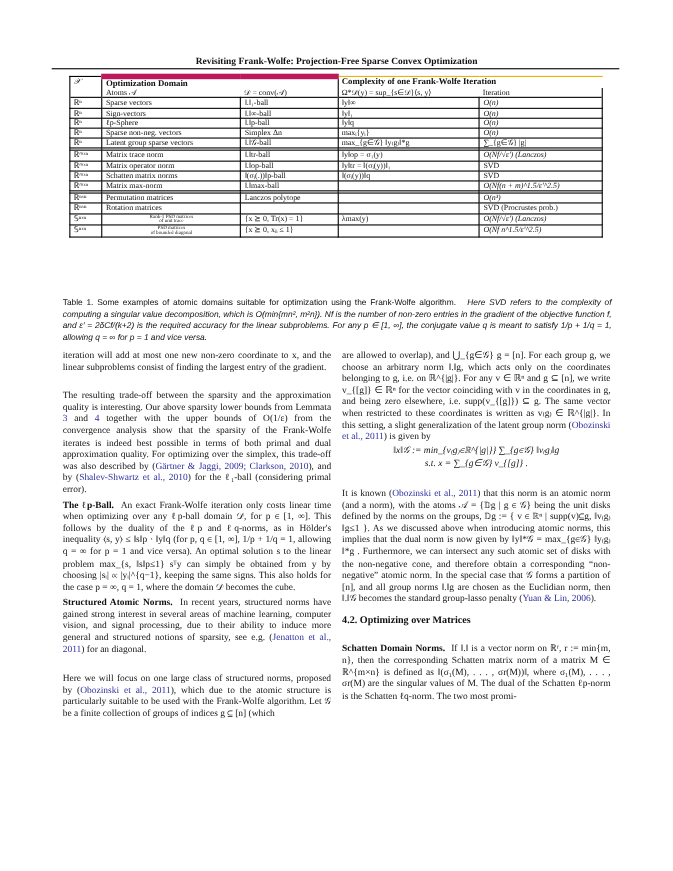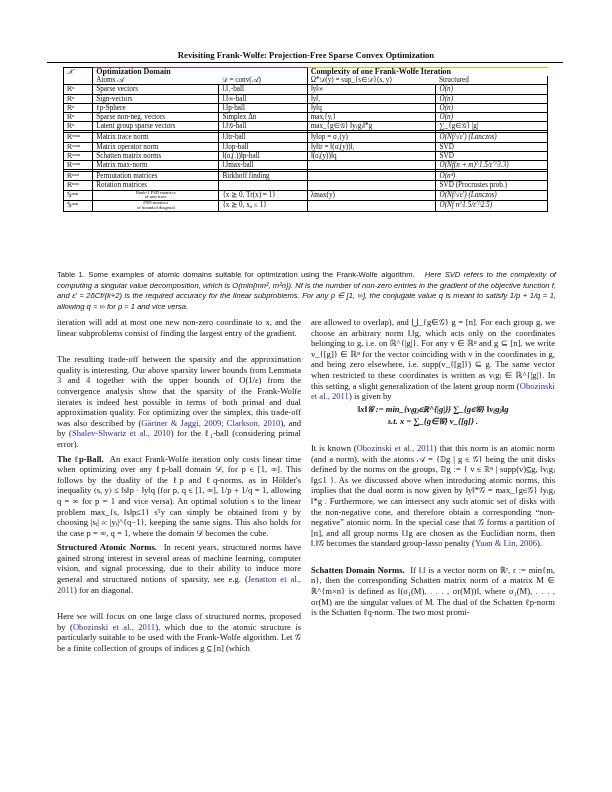--- a/index.html
+++ b/index.html
@@ -24,43 +24,43 @@
   .caption .lbl { font-style: normal; }
   .col { position: absolute; font-family: "Liberation Serif", serif; font-size: 8.6px; line-height: 10.6px; text-align: justify; }
   .col.left { top: 301px; left: 57px; width: 244px; }
   .col.right { top: 301px; left: 311px; width: 244px; }
   .col p { margin: 16px 0 0 0; }
   .col p.sp { margin-top: 4px; }
   .cite { color: #2d2f9e; }
   .ref { color: #2d2f9e; }
   .b { font-weight: bold; }
   .em { }
-  .math { font-style: italic; font-weight: bold; }
+  .math { font-style: italic; }
   .eq { text-align: center; margin: 2px 0; }
   .sec { font-weight: bold; font-size: 9.2px; margin: 9px 0 6px 0; }
 </style>
 </head>
 <body>
 
 <div class="running-head">Revisiting Frank-Wolfe: Projection-Free Sparse Convex Optimization</div>
 <div class="head-rule"></div>
 
 <table class="t1">
   <tbody>
       <tr class="hdr">
     <td class="it" style="border-top:1px solid #000;">𝒳</td>
-    <td class="hb nobr" colspan="2" style="border-top:1px solid #be185d;">Optimization Domain</td>
+    <td class="hb nobr" colspan="2" style="border-top:5px solid #be185d;">Optimization Domain</td>
     <td class="hb nobr" colspan="2" style="border-top:1px solid #eab308;">Complexity of one Frank-Wolfe Iteration</td>
   </tr>
   <tr>
     <td></td>
     <td class="nobr">Atoms 𝒜</td>
     <td class="nobl">𝒟 = conv(𝒜)</td>
     <td class="nobr">Ω*𝒟(y) = sup_{s∈𝒟}⟨s, y⟩</td>
-    <td class="nobl">Structured</td>
+    <td class="nobl">Iteration</td>
   </tr>
 
   <tr class="r">
     <td>ℝⁿ</td>
     <td>Sparse vectors</td>
     <td>‖.‖₁-ball</td>
     <td>‖y‖∞</td>
     <td class="it">O(n)</td>
   </tr>
   <tr class="r">
@@ -118,34 +118,34 @@
     <td>Schatten matrix norms</td>
     <td>‖(σᵢ(.))‖p-ball</td>
     <td>‖(σᵢ(y))‖q</td>
     <td>SVD</td>
   </tr>
   <tr class="r">
     <td>ℝᵐˣⁿ</td>
     <td>Matrix max-norm</td>
     <td>‖.‖max-ball</td>
     <td></td>
-    <td class="it">O(Nf(n + m)^1.5/ε′^3.3)</td>
+    <td class="it">O(Nf(n + m)^1.5/ε′^2.5)</td>
   </tr>
   <tr class="gap">
         <td></td>
         <td></td>
         <td></td>
         <td></td>
         <td></td>
       </tr>
 
   <tr class="r">
     <td>ℝⁿˣⁿ</td>
     <td>Permutation matrices</td>
-    <td>Birkhoff finding</td>
+    <td>Lanczos polytope</td>
     <td></td>
     <td class="it">O(n³)</td>
   </tr>
   <tr class="r">
     <td>ℝⁿˣⁿ</td>
     <td>Rotation matrices</td>
     <td></td>
     <td></td>
     <td>SVD  (Procrustes prob.)</td>
   </tr>
@@ -180,14 +180,15 @@
   <p class="sp"><span class="b">The ℓp-Ball.</span>&nbsp; <span>An exact Frank-Wolfe iteration only costs linear time when optimizing over any ℓp-ball domain 𝒟, for p ∈ [1, ∞]. This follows by the duality of the ℓp and ℓq-norms, as in Hölder's inequality ⟨s, y⟩ ≤ ‖s‖p · ‖y‖q (for p, q ∈ [1, ∞], 1/p + 1/q = 1, allowing q = ∞ for p = 1 and vice versa). An optimal solution s to the linear problem max_{s, ‖s‖p≤1} sᵀy can simply be obtained from y by choosing |sᵢ| ∝ |yᵢ|^{q−1}, keeping the same signs. This also holds for the case p = ∞, q = 1, where the domain 𝒟 becomes the cube.</span></p>
   <p class="sp"><span class="b">Structured Atomic Norms.</span>&nbsp; <span>In recent years, structured norms have gained strong interest in several areas of machine learning, computer vision, and signal processing, due to their ability to induce more general and structured notions of sparsity, see e.g. (</span><a class="cite">Jenatton et al., 2011</a><span>) for an diagonal.</span></p>
   <p><span>Here we will focus on one large class of structured norms, proposed by (</span><a class="cite">Obozinski et al., 2011</a><span>), which due to the atomic structure is particularly suitable to be used with the Frank-Wolfe algorithm. Let 𝒢 be a finite collection of groups of indices g ⊆ [n] (which</span></p>
 </div>
 
 <div class="col right">
   <p><span>are allowed to overlap), and ⋃_{g∈𝒢} g = [n]. For each group g, we choose an arbitrary norm ‖.‖g, which acts only on the coordinates belonging to g, i.e. on ℝ^{|g|}. For any v ∈ ℝⁿ and g ⊆ [n], we write v_{[g]} ∈ ℝⁿ for the vector coinciding with v in the coordinates in g, and being zero elsewhere, i.e. supp(v_{[g]}) ⊆ g. The same vector when restricted to these coordinates is written as v₍g₎ ∈ ℝ^{|g|}. In this setting, a slight generalization of the </span><span class="em">latent group norm</span><span> (</span><a class="cite">Obozinski et al., 2011</a><span>) is given by</span></p>
   <div class="eq math">‖x‖𝒢 :=   min_{v₍g₎∈ℝ^{|g|}}   ∑_{g∈𝒢} ‖v₍g₎‖g</div>
   <div class="eq math">s.t.   x = ∑_{g∈𝒢} v_{[g]} .</div>
   <p><span>It is known (</span><a class="cite">Obozinski et al., 2011</a><span>) that this norm is an atomic norm (and a norm), with the atoms 𝒜 = {𝔻g | g ∈ 𝒢} being the unit disks defined by the norms on the groups, 𝔻g := { v ∈ ℝⁿ | supp(v)⊆g, ‖v₍g₎‖g≤1 }. As we discussed above when introducing atomic norms, this implies that the dual norm is now given by ‖y‖*𝒢 = max_{g∈𝒢} ‖y₍g₎‖*g . Furthermore, we can intersect any such atomic set of disks with the non-negative cone, and therefore obtain a corresponding “non-negative” atomic norm. In the special case that 𝒢 forms a partition of [n], and all group norms ‖.‖g are chosen as the Euclidian norm, then ‖.‖𝒢 becomes the standard group-lasso penalty (</span><a class="cite">Yuan &amp; Lin, 2006</a><span>).</span></p>
+  <div class="sec">4.2. Optimizing over Matrices</div>
   <p><span class="b">Schatten Domain Norms.</span>&nbsp; <span>If ‖.‖ is a vector norm on ℝʳ, r := min{m, n}, then the corresponding </span><span class="em">Schatten matrix norm</span><span> of a matrix M ∈ ℝ^{m×n} is defined as ‖(σ₁(M), . . . , σr(M))‖, where σ₁(M), . . . , σr(M) are the singular values of M. The dual of the Schatten ℓp-norm is the Schatten ℓq-norm. The two most promi-</span></p>
 </div>
 
 </body></html>

